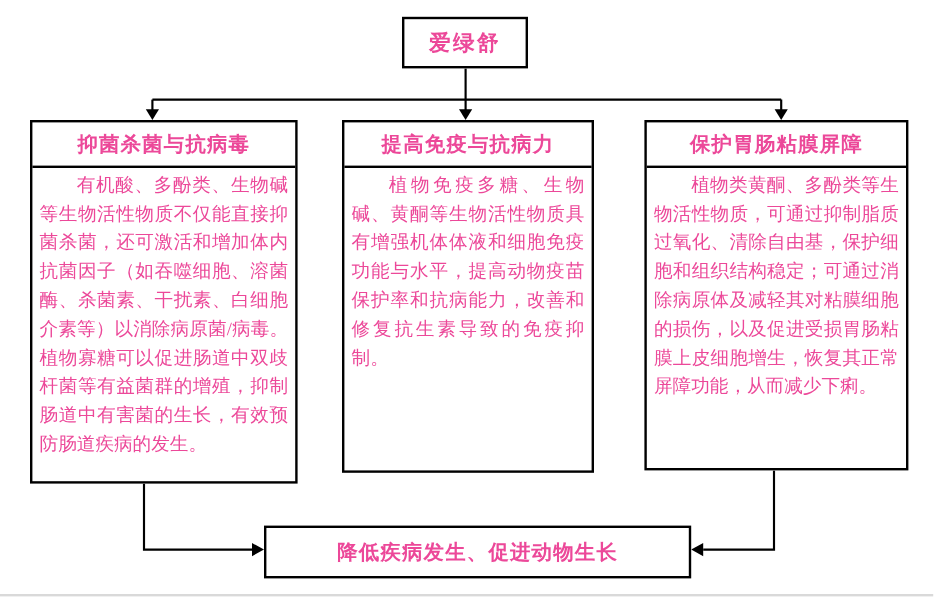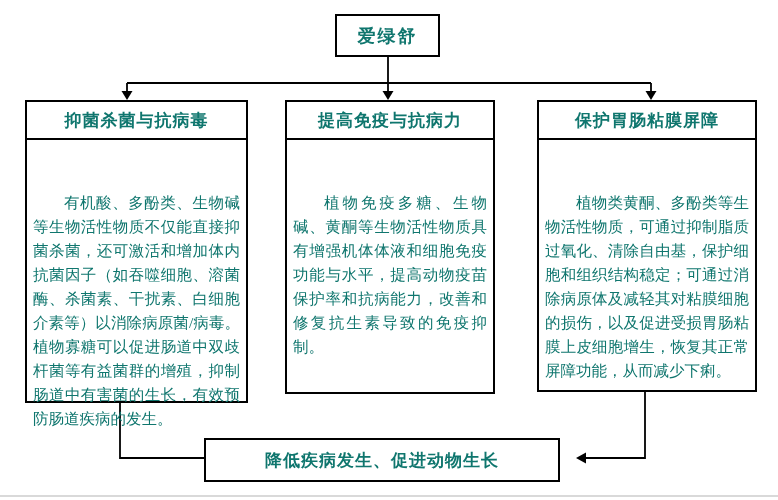--- a/index.html
+++ b/index.html
@@ -7,61 +7,61 @@
     --bg-color:#ffffff;
     --separator-color:#d9d9d9;
   }
   *{margin:0;padding:0;box-sizing:border-box;}
   html,body{background:#fff;}
   .canvas{
     position:relative;
     width:778px;height:500px;
     background:var(--bg-color);
     font-family:"Liberation Serif","DejaVu Serif",serif;
-    color:#0f766e;
+    color:#ec4899;
     overflow:hidden;
     text-decoration:underline;
   }
   .connectors{
     position:absolute;left:0;top:0;width:778px;height:500px;
     pointer-events:none;
   }
   .connectors path{stroke:var(--border-color);stroke-width:1.8;fill:none;}
   .connectors polygon{fill:var(--border-color);stroke:none;}
   .box{
     position:absolute;
     background:var(--bg-color);
     border:2px solid var(--border-color);
   }
   .root-box{
     left:335px;top:14px;width:105px;height:43px;
     display:flex;align-items:center;justify-content:center;
     font-weight:bold;font-size:18px;letter-spacing:2px;
   }
-  .branch-box{top:100px;display:flex;flex-direction:column;gap:48px;}
+  .branch-box{top:100px;display:flex;flex-direction:column;}
   .branch-left{left:25px;width:223px;height:303px;}
   .branch-mid{left:285px;width:210px;height:294px;}
   .branch-right{left:537px;width:220px;height:292px;}
   .branch-title{
     height:38px;flex:0 0 38px;
     border-bottom:2px solid var(--border-color);
     display:flex;align-items:center;justify-content:center;
     font-weight:bold;font-size:17px;letter-spacing:1px;
   }
   .branch-body{
     flex:1 1 auto;
     padding:3px 6px 16px 6px;
     font-size:15.5px;
     line-height:24px;
     text-align:justify;
     text-justify:inter-ideograph;
     text-indent:2em;
   }
   .outcome-box{
-    left:204px;top:438px;width:356px;height:44px;
+    left:220px;top:438px;width:356px;height:44px;
     display:flex;align-items:center;justify-content:center;
     font-weight:bold;font-size:17px;letter-spacing:1px;
   }
   .page-separator{
     position:absolute;left:0;top:495px;width:778px;height:2px;
     background:var(--separator-color);
   }
 </style>
 </head>
 <body>

